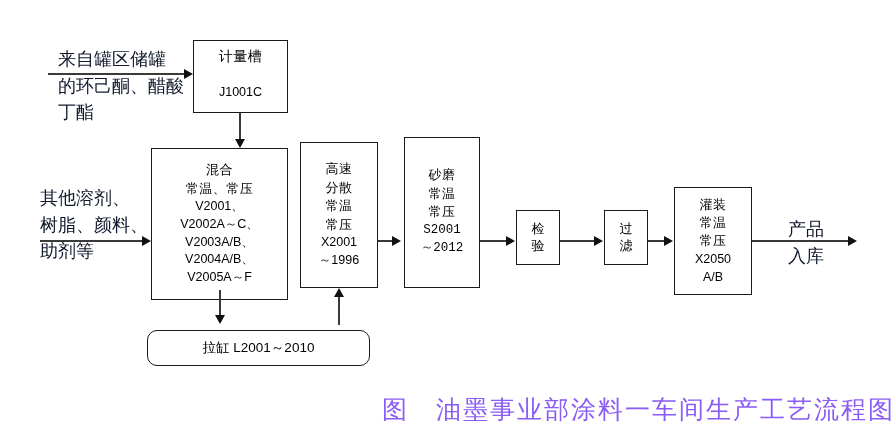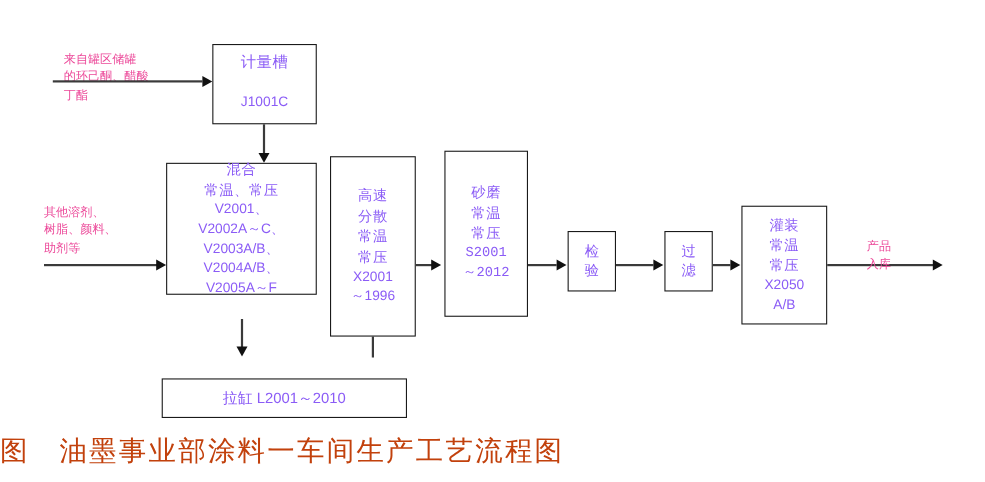--- a/index.html
+++ b/index.html
@@ -18,42 +18,42 @@
     border:1.4px solid #1a1a1a;
     background:#fff;
     box-sizing:border-box;
     display:flex;
     flex-direction:column;
     align-items:center;
     justify-content:center;
     text-align:center;
     font-size:12.5px;
     line-height:1.42;
-    color:#8b5cf6;
+    color:#000000;
   }
   .box .ln{display:block;white-space:nowrap;}
   .box .cjk{font-size:13px;letter-spacing:.5px;}
 
   
   #box-metering   {left:193px;top:40px; width:95px; height:73px; justify-content:space-between;padding:6px 0 10px;}
   #box-metering .ln:first-child{font-size:14px;}
-  #box-mixing     {left:151px;top:148px;width:137px;height:120px;}
-  #box-dispersion {left:300px;top:142px;width:78px; height:164px;}
+  #box-mixing     {left:151px;top:148px;width:137px;height:152px;}
+  #box-dispersion {left:300px;top:142px;width:78px; height:146px;}
   #box-sandmill   {left:404px;top:137px;width:76px; height:151px;font-family:Liberation Mono, monospace;}
   #box-inspection {left:516px;top:210px;width:44px; height:55px;}
   #box-filter     {left:604px;top:210px;width:44px; height:55px;}
   #box-filling    {left:674px;top:170px;width:78px; height:108px;margin-top:17px;}
-  #box-letdown    {left:147px;top:344px;width:223px;height:36px;
-                   flex-direction:row;justify-content:center;}
+  #box-letdown    {left:147px;top:330px;width:223px;height:36px;
+                   flex-direction:row;justify-content:center;border-radius:10px;}
 
   #box-inspection .ln,#box-filter .ln{font-size:13px;line-height:1.25;}
   #box-letdown .ln{font-size:13.5px;white-space:nowrap;}
 
   
-  .txt{position:absolute;font-size:11px;line-height:1.48;color:#ec4899;white-space:pre-line;}
+  .txt{position:absolute;font-size:18px;line-height:1.48;color:#0f172a;white-space:pre-line;}
   #label-feed-tank   {left:58px; top:46px;}
   #label-feed-other  {left:40px; top:186px;font-family:Liberation Mono, monospace;}
   #label-product     {left:788px;top:216px;line-height:1.5;}
 
   
   .ln-h,.ln-v{position:absolute;background:#3a3a3a;}
   .ln-h{height:1.6px;}
   .ln-v{width:1.6px;}
   .arrow-r{
     position:absolute;width:0;height:0;
@@ -70,25 +70,25 @@
   .arrow-u{
     position:absolute;width:0;height:0;
     border-left:5px solid transparent;
     border-right:5px solid transparent;
     border-bottom:9px solid #111;
   }
 
   
   #figure-caption{
     position:absolute;left:0;top:393px;width:895px;
-    text-align:left;
+    text-align:right;
     font-family:"DejaVu Serif","Liberation Serif",serif;
     font-size:25px;
     letter-spacing:2px;
-    color:#c2410c;
+    color:#8b5cf6;
   }
 </style>
 </head>
 <body>
 
 <div id="stage">
 
   <div class="txt" id="label-feed-tank">来自罐区储罐
 的环己酮、醋酸
 丁酯</div>

